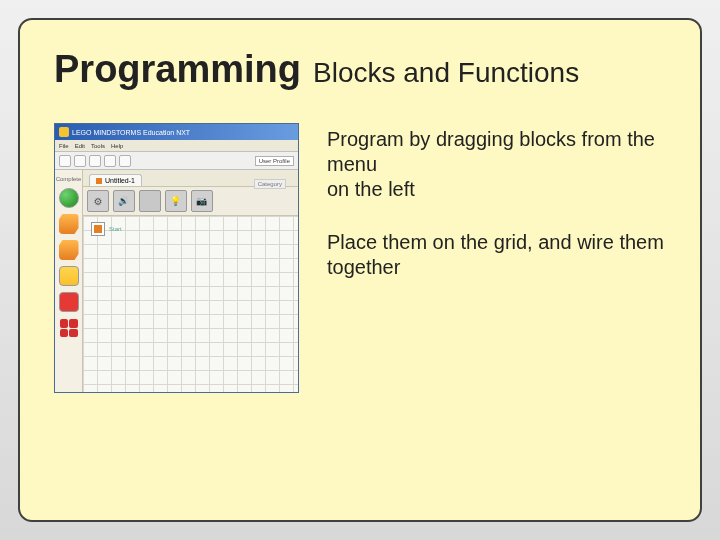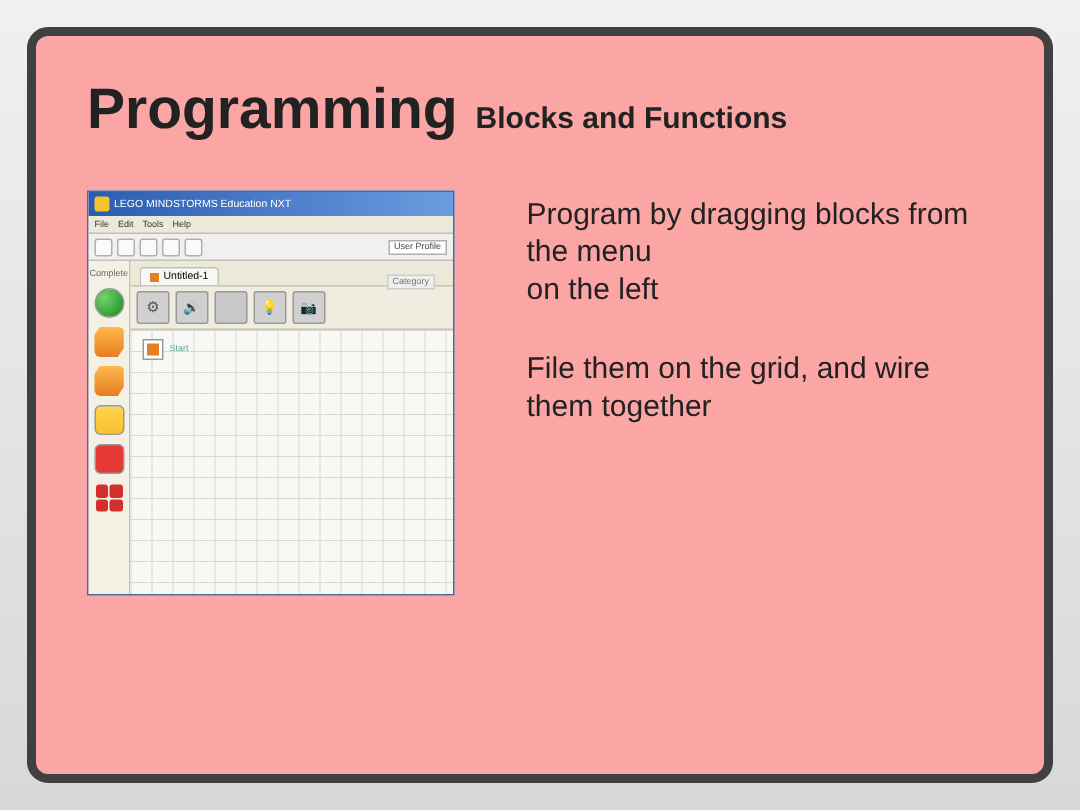--- a/index.html
+++ b/index.html
@@ -9,40 +9,39 @@
     background: linear-gradient(to bottom, #f0f0f0, #d8d8d8);
     font-family: Arial, sans-serif;
     overflow: hidden;
   }
   .slide-frame {
     position: absolute;
     top: 18px;
     left: 18px;
     right: 18px;
     bottom: 18px;
-    border: 6px solid #404040;
+    border: 2px solid #404040;
     border-radius: 14px;
-    background: #fca5a5;
+    background: #fef9c3;
     padding: 28px 34px;
   }
   .title-line {
     display: flex;
     align-items: baseline;
     gap: 12px;
     margin-bottom: 32px;
   }
   .title-main {
     font-size: 38px;
     font-weight: bold;
     color: #222;
   }
   .title-sub {
-    font-size: 20px;
+    font-size: 28px;
     color: #222;
-    font-weight: bold;
   }
   .content-row {
     display: flex;
     gap: 28px;
   }
   .shot {
     width: 245px;
     height: 270px;
     border: 1px solid #4a6a9a;
     background: #e6e6e6;
@@ -249,21 +248,20 @@
     font-size: 20px;
     color: #222;
     line-height: 1.25;
     display: flex;
     flex-direction: column;
     gap: 28px;
     padding-top: 4px;
   }
   .para {
     white-space: pre-line;
-    margin-left: 20px;
   }
 </style>
 </head>
 <body>
 
 <div class="slide-frame">
 
   <div class="title-line">
     <span class="title-main">Programming</span>
     <span class="title-sub">Blocks and Functions</span>
@@ -327,17 +325,17 @@
               <span class="start-label">Start</span>
             </div>
           </div>
         </div>
       </div>
     </div>
 
     <div class="body-text">
       <div class="para">Program by dragging blocks from the menu
 on the left</div>
-      <div class="para">File them on the grid, and wire them together</div>
+      <div class="para">Place them on the grid, and wire them together</div>
     </div>
 
   </div>
 </div>
 
 </body></html>

